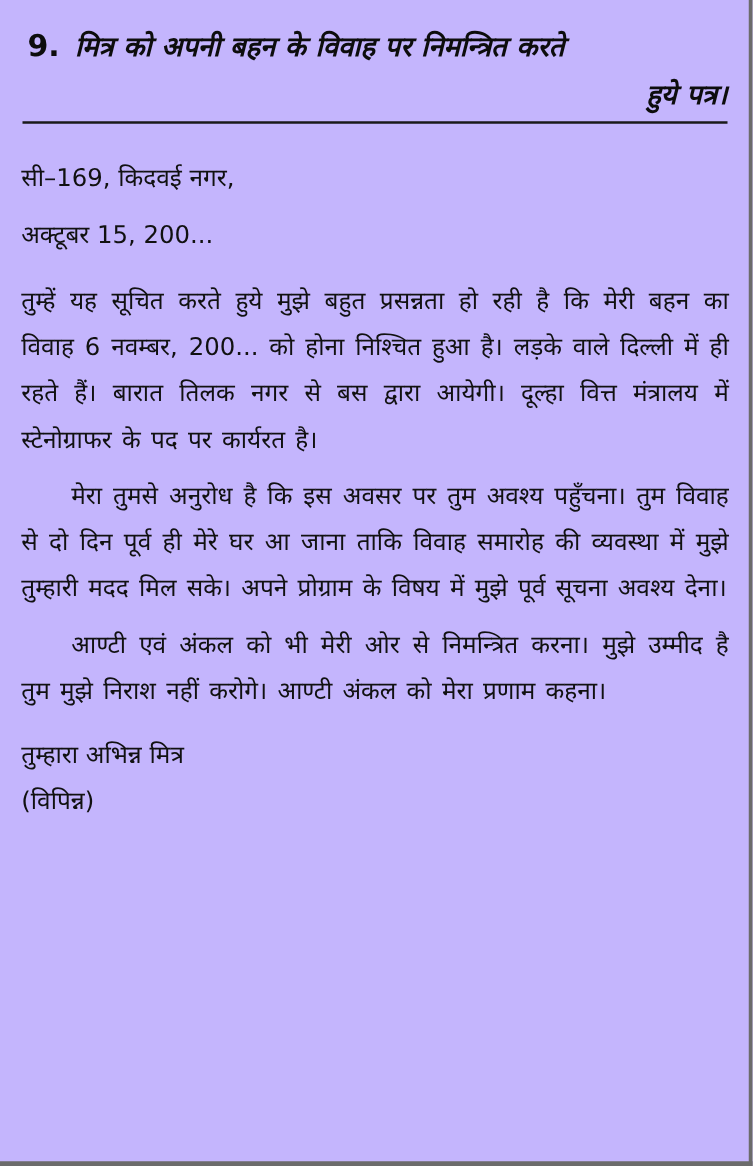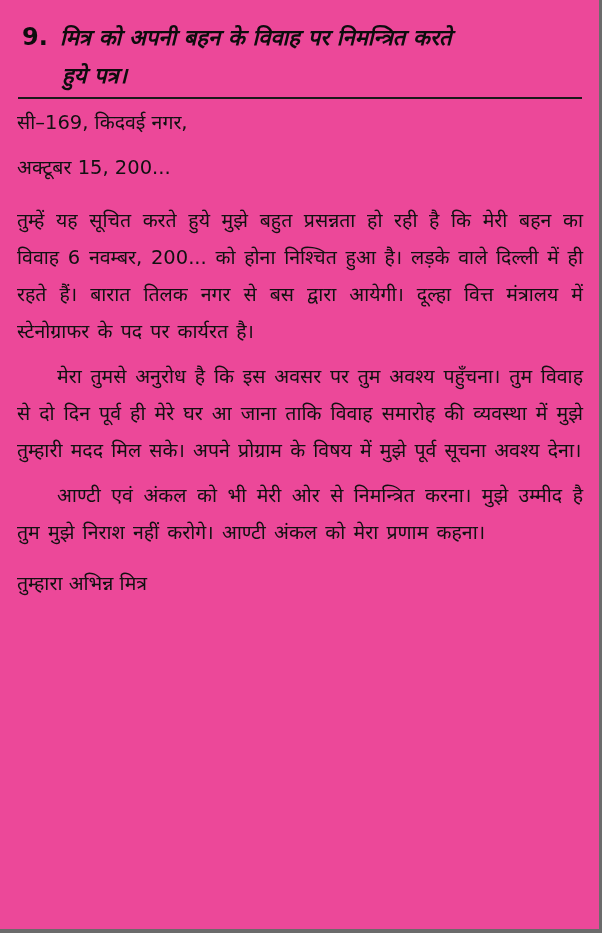--- a/index.html
+++ b/index.html
@@ -14,21 +14,21 @@
       overflow: hidden;
       font-family: "DejaVu Sans", "Liberation Sans", sans-serif;
       color: #111111;
     }
     .page {
       position: absolute;
       left: 0;
       top: 0;
       width: 599px;
       height: 929px;
-      background: #ec4899;
+      background: #c4b5fd;
       border-right: 3px solid #6b6b6b;
       border-bottom: 4px solid #6b6b6b;
       box-sizing: content-box;
     }
     .heading {
       position: absolute;
       left: 22px;
       top: 18px;
       width: 560px;
       font-size: 22px;
@@ -39,33 +39,34 @@
     }
     .heading .num {
       font-style: normal;
       font-weight: bold;
       font-size: 24px;
       display: inline-block;
       width: 38px;
     }
     .heading .line2 {
       padding-left: 40px;
+      text-align: right;
     }
     .rule {
       position: absolute;
       left: 18px;
       top: 97px;
       width: 564px;
       height: 2px;
       background: #1a1a1a;
     }
     .body-text {
       position: absolute;
       left: 17px;
-      top: 104px;
+      top: 124px;
       width: 566px;
       font-size: 19.5px;
       line-height: 37px;
     }
     .block {
       margin: 0;
     }
     .gap { height: 8px; }
     .para {
       text-align: justify;
@@ -102,16 +103,17 @@
     <div class="gap"></div>
     <div class="gap"></div>
     <p class="block para">तुम्हें यह सूचित करते हुये मुझे बहुत प्रसन्नता हो रही है कि मेरी बहन का विवाह 6 नवम्बर, 200... को होना निश्चित हुआ है। लड़के वाले दिल्ली में ही रहते हैं। बारात तिलक नगर से बस द्वारा आयेगी। दूल्हा वित्त मंत्रालय में स्टेनोग्राफर के पद पर कार्यरत है।</p>
     <div class="gap"></div>
     <p class="block para indent">मेरा तुमसे अनुरोध है कि इस अवसर पर तुम अवश्य पहुँचना। तुम विवाह से दो दिन पूर्व ही मेरे घर आ जाना ताकि विवाह समारोह की व्यवस्था में मुझे तुम्हारी मदद मिल सके। अपने प्रोग्राम के विषय में मुझे पूर्व सूचना अवश्य देना।</p>
     <div class="gap"></div>
     <p class="block para indent">आण्टी एवं अंकल को भी मेरी ओर से निमन्त्रित करना। मुझे उम्मीद है तुम मुझे निराश नहीं करोगे। आण्टी अंकल को मेरा प्रणाम कहना।</p>
     <div class="gap"></div>
     <div class="block sig">
       <div>तुम्हारा अभिन्न मित्र</div>
+      <div>(विपिन्न)</div>
     </div>
   </div>
 
 </div>
 
 </body></html>

